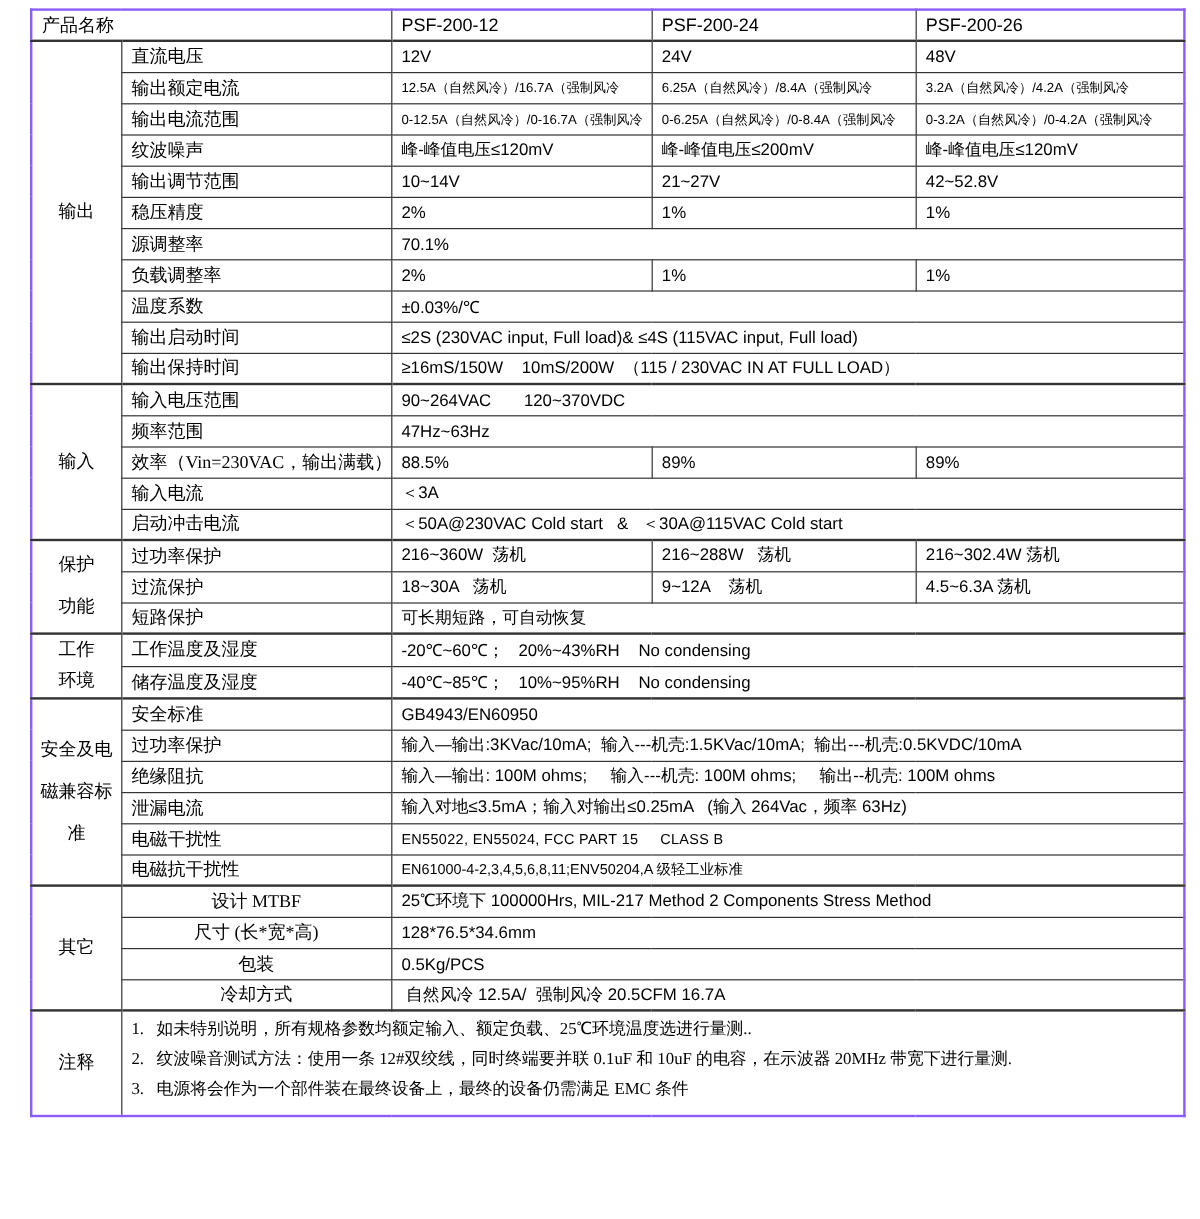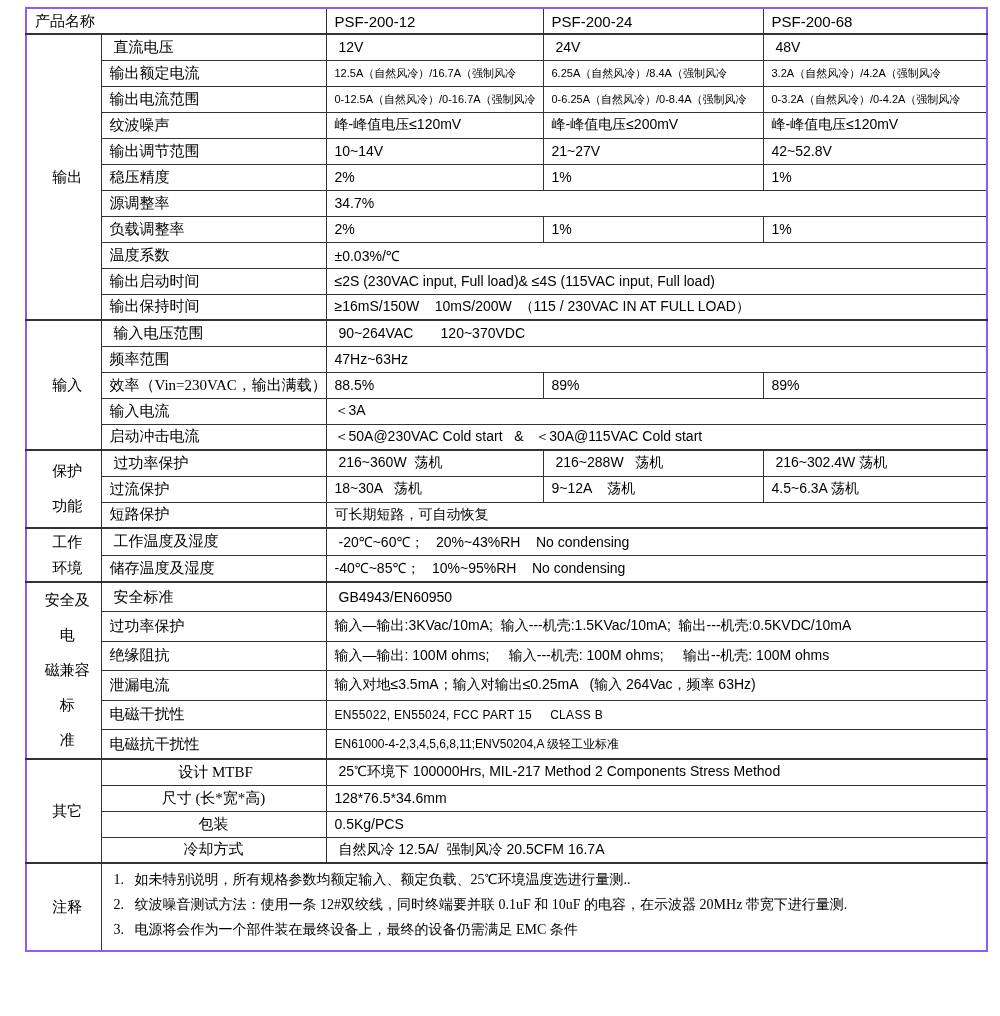--- a/index.html
+++ b/index.html
@@ -10,21 +10,21 @@
   }
   .sheet { position:absolute; left:25px; top:7px; }
   table.spec {
     border-collapse:collapse; table-layout:fixed; width:961px;
     border:2px solid #8b5cf6;
   }
   td {
     border:1px solid #333; height:26px; padding:0 8px;
     font-size:14px; white-space:pre; overflow:hidden; vertical-align:middle;
   }
-  tr.sec-start td { border-top:2px solid #333;padding-left:12px; }
+  tr.sec-start td { border-top:2px solid #333; }
   td.sec {
     font-family:"Liberation Serif", serif; font-size:15px;
     text-align:center; padding:0 5px; white-space:pre-line; line-height:26px;
   }
   td.sec.tall { line-height:35px; }
   td.param { font-family:"Liberation Serif", serif; font-size:15px; }
   td.param.center { text-align:center;margin-top:37px; }
   td.hdr-label { font-family:"Liberation Serif", serif; font-size:15px; }
   td.hdr-model { font-size:15px;margin-top:24px; }
   td.val { font-family:"Liberation Sans", sans-serif;margin-top:24px; }
@@ -47,21 +47,21 @@
       <col style="width:225px">
       <col style="width:217px">
       <col style="width:220px">
       <col style="width:224px">
     </colgroup>
     <tbody id="spec-body">
       <tr>
         <td class="hdr-label" colspan="2">产品名称</td>
         <td class="hdr-model">PSF-200-12</td>
         <td class="hdr-model">PSF-200-24</td>
-        <td class="hdr-model">PSF-200-68</td>
+        <td class="hdr-model">PSF-200-26</td>
       </tr>
     <tr class="sec-start">
           <td class="sec tall" rowspan="11">输出</td>
           <td class="param">直流电压</td>
           <td class="val">12V</td>
           <td class="val">24V</td>
           <td class="val">48V</td>
         </tr>
         <tr>
           <td class="param">输出额定电流</td>
@@ -88,21 +88,21 @@
           <td class="val">42~52.8V</td>
         </tr>
         <tr>
           <td class="param">稳压精度</td>
           <td class="val">2%</td>
           <td class="val">1%</td>
           <td class="val">1%</td>
         </tr>
         <tr>
           <td class="param">源调整率</td>
-          <td colspan="3" class="val">34.7%</td>
+          <td colspan="3" class="val">70.1%</td>
         </tr>
         <tr>
           <td class="param">负载调整率</td>
           <td class="val">2%</td>
           <td class="val">1%</td>
           <td class="val">1%</td>
         </tr>
         <tr>
           <td class="param">温度系数</td>
           <td colspan="3" class="val">±0.03%/℃</td>

